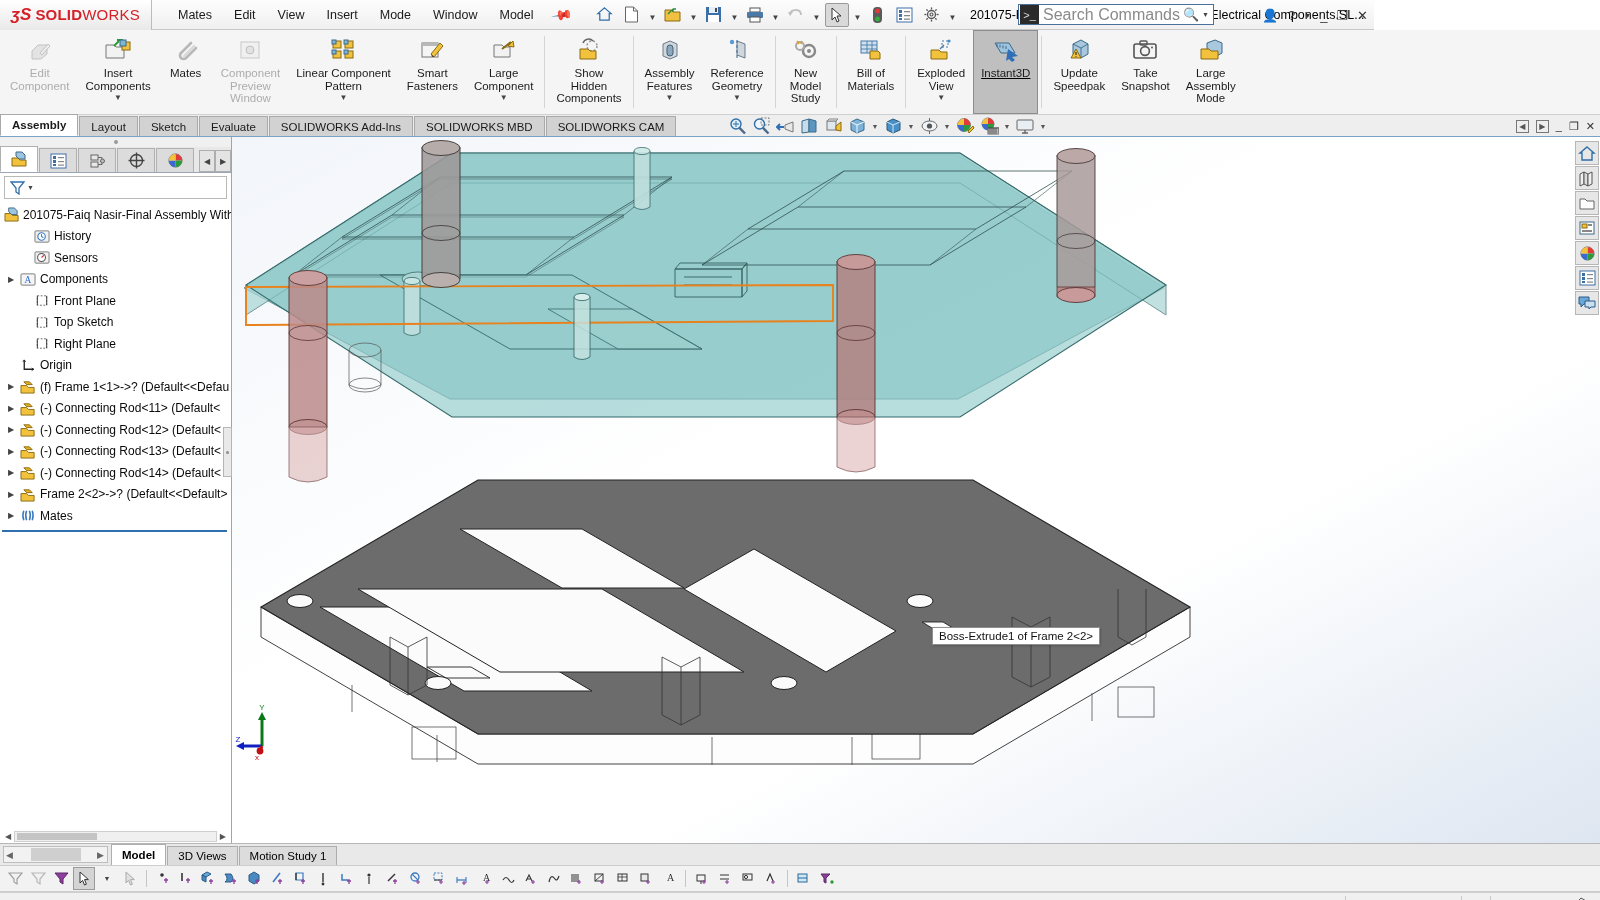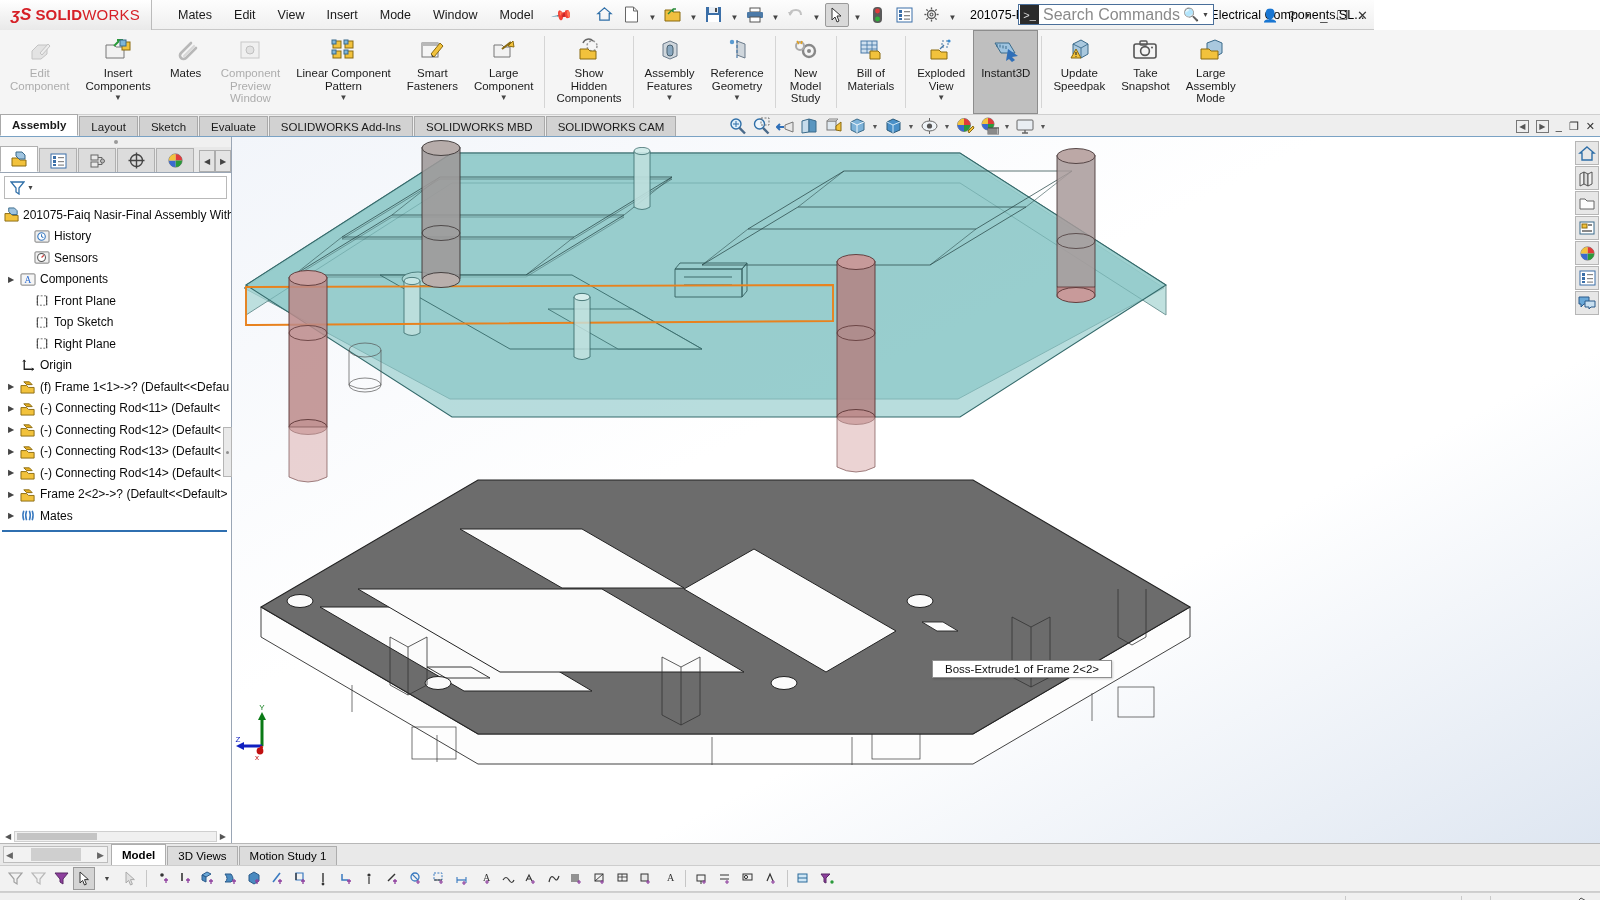--- a/index.html
+++ b/index.html
@@ -50,21 +50,21 @@
   .ribbon{
     height:85px; width:1600px; background:#f5f5f5;
     border-bottom:1px solid #cfcfcf; display:flex; align-items:stretch;
     padding-left:2px; position:relative;
   }
   .rbtn{
     min-width:54px; padding:4px 7px 0 7px; display:flex; flex-direction:column;
     align-items:center; text-align:center; cursor:default; position:relative;
     border:1px solid transparent;
   }
-  .rbtn.active{ background:#bfbfbf; border:1px solid #8d8d8d;}
+  .rbtn.active{ background:#bfbfbf; border:1px solid #8d8d8d;text-decoration:underline;}
   .rbtn .ico{ height:30px; display:flex;align-items:center;justify-content:center; }
   .rbtn .lbl{ font-size:11.5px; line-height:12.5px; color:#1b1b1b; margin-top:2px;}
   .rbtn.dim .lbl{ color:#adadad; }
   .rbtn .dd{ font-size:8px; color:#444; margin-top:1px;}
   .rsep{ width:1px; background:#d5d5d5; margin:6px 3px; }
   
   .tabstrip{
     height:22px; width:1600px; background:#eeeeee; border-bottom:1px solid #7aa2c4;
     display:flex; align-items:flex-end; position:relative;
   }
@@ -108,22 +108,22 @@
   .hscroll{ flex:1; height:11px; background:#f0f0f0; border:1px solid #cfcfcf; position:relative;}
   .hscroll i{ position:absolute; left:2px; top:1px; width:80px; height:7px; background:#c4c4c4;}
   .lp-splitter{ position:absolute; right:-1px; top:290px; width:9px; height:50px;
                 background:#e9e9e9; border:1px solid #b5b5b5; display:flex;
                 align-items:center; justify-content:center;}
   .lp-splitter i{ width:3px;height:3px;border-radius:50%;background:#8f8f8f;}
   
   .viewport{ flex:1; position:relative; overflow:hidden;
     background:linear-gradient(128deg,#f3f6fa 0%,#ffffff 42%,#ffffff 62%,#e4eaf3 100%);}
   .tooltip{
-    position:absolute; left:700px; top:523px; background:#fff; border:1px solid #8f8f8f;
-    padding:2px 12px; font-size:11.5px; color:#111; white-space:nowrap;
+    position:absolute; left:700px; top:490px; background:#fff; border:1px solid #8f8f8f;
+    padding:2px 6px; font-size:11.5px; color:#111; white-space:nowrap;
     box-shadow:1px 1px 2px rgba(0,0,0,.18);
   }
   
   .righttb{
     position:absolute; right:0; top:0; width:26px; background:transparent;
     display:flex; flex-direction:column; padding-top:4px;
   }
   .rtbtn{ width:24px;height:24px;margin:0 1px 1px 1px; background:#e7e7e7;
           border:1px solid #b6b6b6; display:flex;align-items:center;justify-content:center;}
   

